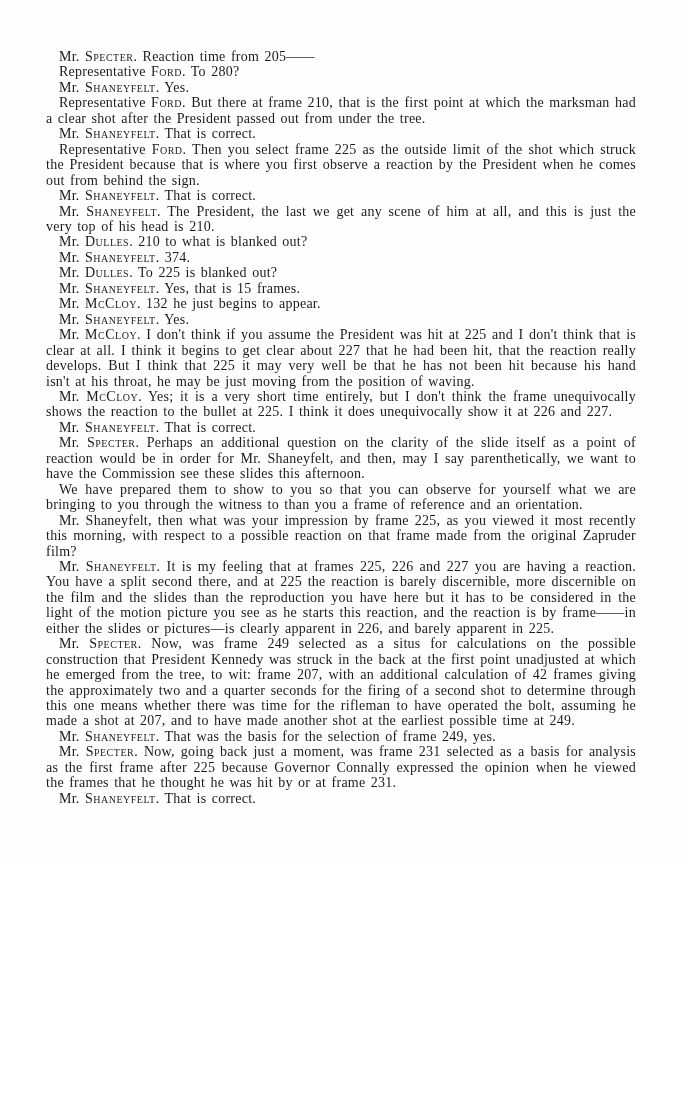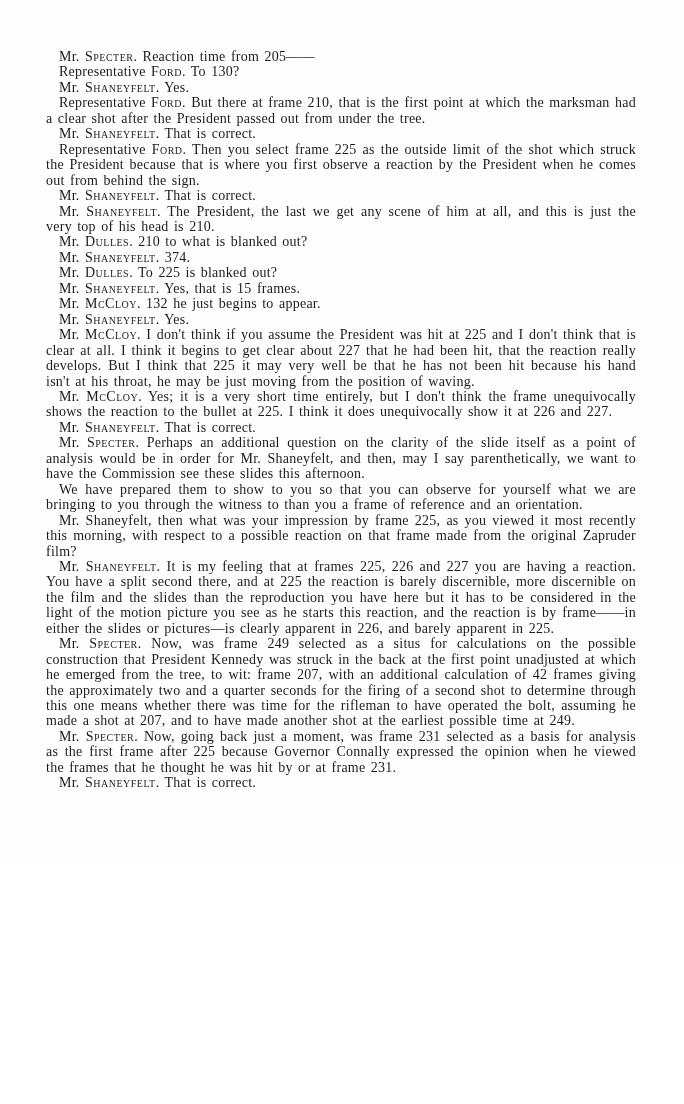--- a/index.html
+++ b/index.html
@@ -44,38 +44,39 @@
     font-weight: bold;
     letter-spacing: 1px;
   }
 </style>
 </head>
 <body>
 
 <div class="page">
   <div class="text-block" id="transcript">
       <p><span>Mr. </span><span class="sc">Specter</span><span>. Reaction time from 205——</span></p>
-      <p><span>Representative </span><span class="sc">Ford</span><span>. To 130?</span></p>
+      <p><span>Representative </span><span class="sc">Ford</span><span>. To 280?</span></p>
       <p><span>Mr. </span><span class="sc">Shaneyfelt</span><span>. Yes.</span></p>
       <p><span>Representative </span><span class="sc">Ford</span><span>. But there at frame 210, that is the first point at which the marksman had a clear shot after the President passed out from under the tree.</span></p>
       <p><span>Mr. </span><span class="sc">Shaneyfelt</span><span>. That is correct.</span></p>
       <p><span>Representative </span><span class="sc">Ford</span><span>. Then you select frame 225 as the outside limit of the shot which struck the President because that is where you first observe a reaction by the President when he comes out from behind the sign.</span></p>
       <p><span>Mr. </span><span class="sc">Shaneyfelt</span><span>. That is correct.</span></p>
       <p><span>Mr. </span><span class="sc">Shaneyfelt</span><span>. The President, the last we get any scene of him at all, and this is just the very top of his head is 210.</span></p>
       <p><span>Mr. </span><span class="sc">Dulles</span><span>. 210 to what is blanked out?</span></p>
       <p><span>Mr. </span><span class="sc">Shaneyfelt</span><span>. 374.</span></p>
       <p><span>Mr. </span><span class="sc">Dulles</span><span>. To 225 is blanked out?</span></p>
       <p><span>Mr. </span><span class="sc">Shaneyfelt</span><span>. Yes, that is 15 frames.</span></p>
       <p><span>Mr. </span><span class="sc">McCloy</span><span>. 132 he just begins to appear.</span></p>
       <p><span>Mr. </span><span class="sc">Shaneyfelt</span><span>. Yes.</span></p>
       <p><span>Mr. </span><span class="sc">McCloy</span><span>. I don't think if you assume the President was hit at 225 and I don't think that is clear at all. I think it begins to get clear about 227 that he had been hit, that the reaction really develops. But I think that 225 it may very well be that he has not been hit because his hand isn't at his throat, he may be just moving from the position of waving.</span></p>
       <p><span>Mr. </span><span class="sc">McCloy</span><span>. Yes; it is a very short time entirely, but I don't think the frame unequivocally shows the reaction to the bullet at 225. I think it does unequivocally show it at 226 and 227.</span></p>
       <p><span>Mr. </span><span class="sc">Shaneyfelt</span><span>. That is correct.</span></p>
-      <p><span>Mr. </span><span class="sc">Specter</span><span>. Perhaps an additional question on the clarity of the slide itself as a point of analysis would be in order for Mr. Shaneyfelt, and then, may I say parenthetically, we want to have the Commission see these slides this afternoon.</span></p>
+      <p><span>Mr. </span><span class="sc">Specter</span><span>. Perhaps an additional question on the clarity of the slide itself as a point of reaction would be in order for Mr. Shaneyfelt, and then, may I say parenthetically, we want to have the Commission see these slides this afternoon.</span></p>
       <p><span>We have prepared them to show to you so that you can observe for yourself what we are bringing to you through the witness to than you a frame of reference and an orientation.</span></p>
       <p><span>Mr. Shaneyfelt, then what was your impression by frame 225, as you viewed it most recently this morning, with respect to a possible reaction on that frame made from the original Zapruder film?</span></p>
       <p><span>Mr. </span><span class="sc">Shaneyfelt</span><span>. It is my feeling that at frames 225, 226 and 227 you are having a reaction. You have a split second there, and at 225 the reaction is barely discernible, more discernible on the film and the slides than the reproduction you have here but it has to be considered in the light of the motion picture you see as he starts this reaction, and the reaction is by frame——in either the slides or pictures—is clearly apparent in 226, and barely apparent in 225.</span></p>
       <p><span>Mr. </span><span class="sc">Specter</span><span>. Now, was frame 249 selected as a situs for calculations on the possible construction that President Kennedy was struck in the back at the first point unadjusted at which he emerged from the tree, to wit: frame 207, with an additional calculation of 42 frames giving the approximately two and a quarter seconds for the firing of a second shot to determine through this one means whether there was time for the rifleman to have operated the bolt, assuming he made a shot at 207, and to have made another shot at the earliest possible time at 249.</span></p>
+      <p><span>Mr. </span><span class="sc">Shaneyfelt</span><span>. That was the basis for the selection of frame 249, yes.</span></p>
       <p><span>Mr. </span><span class="sc">Specter</span><span>. Now, going back just a moment, was frame 231 selected as a basis for analysis as the first frame after 225 because Governor Connally expressed the opinion when he viewed the frames that he thought he was hit by or at frame 231.</span></p>
       <p><span>Mr. </span><span class="sc">Shaneyfelt</span><span>. That is correct.</span></p>
     </div>
   <div class="page-number">157</div>
 </div>
 
 </body></html>

